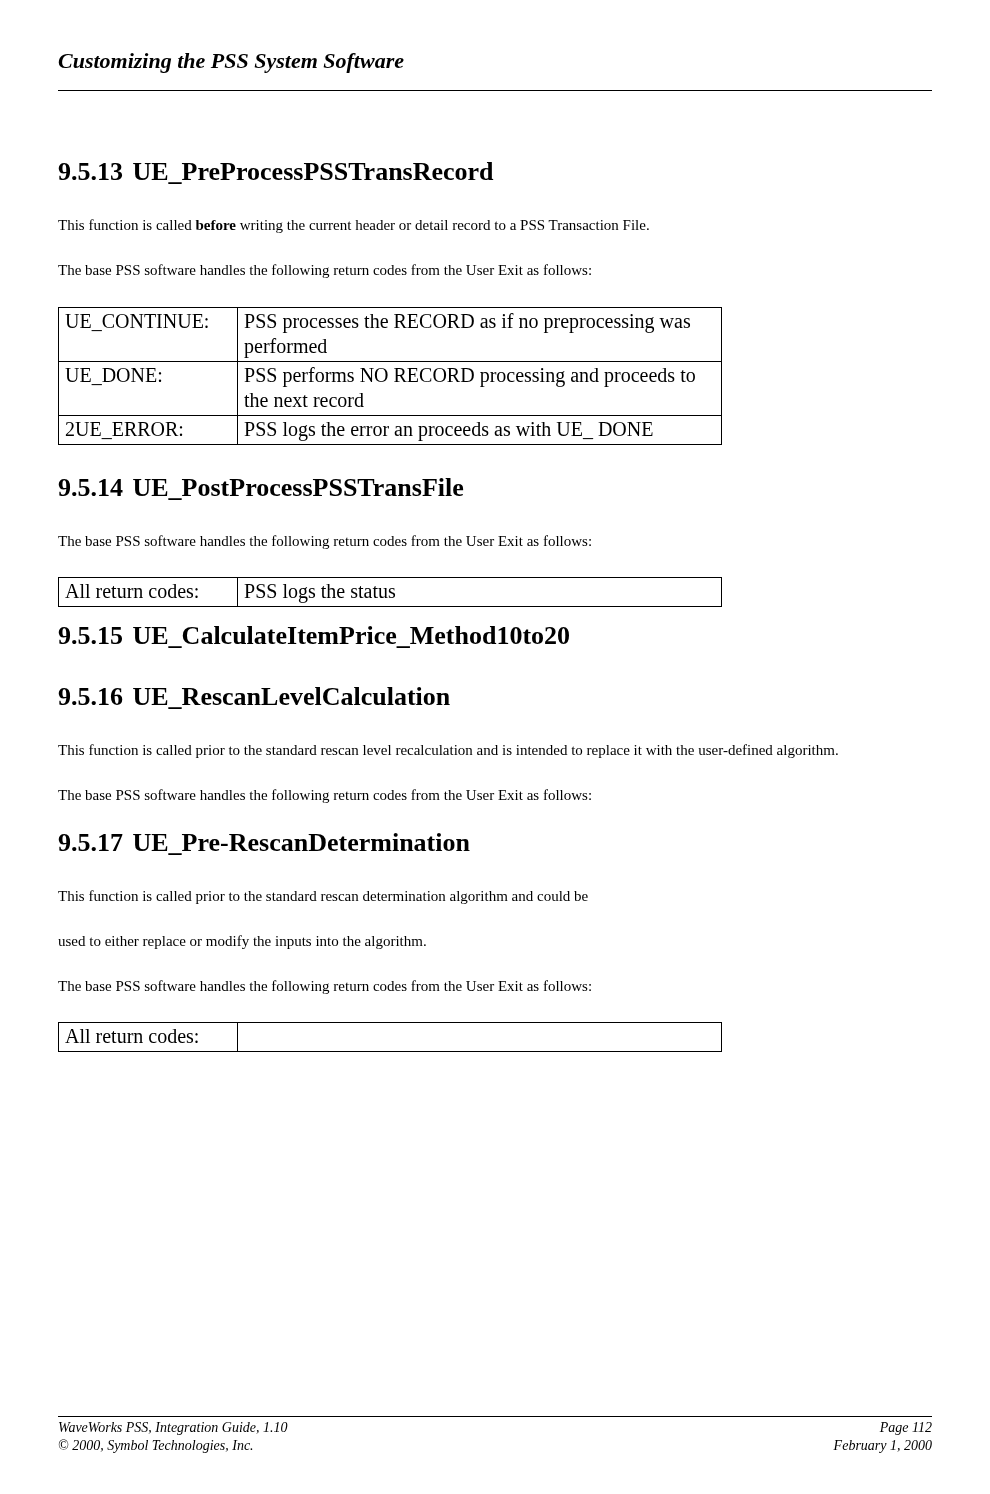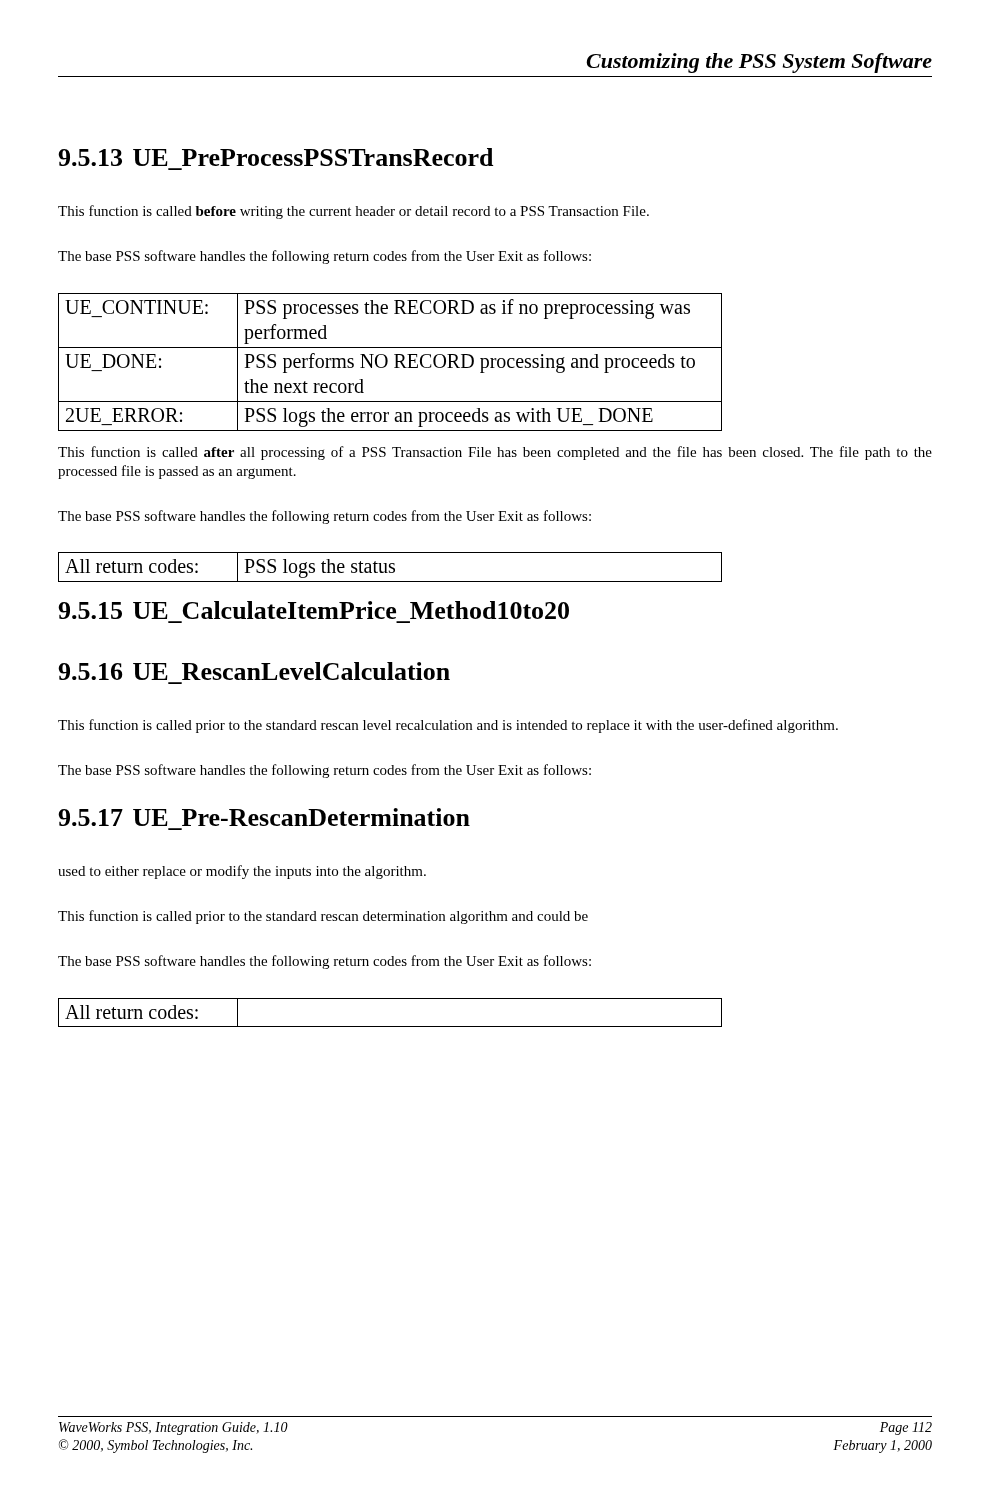--- a/index.html
+++ b/index.html
@@ -14,25 +14,25 @@
       height: 1494px;
       position: relative;
     }
     .page {
       padding: 48px 58px 40px 58px;
       height: 100%;
       display: flex;
       flex-direction: column;
     }
     .header-title {
-      text-align: right;
+      text-align: left;
       font-style: italic;
       font-weight: bold;
       font-size: 22px;
-      margin-bottom: 2px;
+      margin-bottom: 16px;
     }
     .header-rule {
       border: none;
       border-top: 1.5px solid #000;
       margin: 0 0 38px 0;
     }
     .content {
       flex: 1;
       font-size: 22px;
       line-height: 1.28;
@@ -109,23 +109,24 @@
         <td class="code-col">UE_DONE:</td>
         <td>PSS performs NO RECORD processing and proceeds to the next record</td>
       </tr>
       <tr>
         <td class="code-col">2UE_ERROR:</td>
         <td>PSS logs the error an proceeds as with UE_ DONE</td>
       </tr>
     </tbody>
       </table>
 
-    <p class="body-para">
-      <span>This function is called </span><span class="bold">after</span><span> all processing of a PSS Transaction File has been completed and the file has been closed.  The file path to the processed file is passed as an argument.</span>
-    </p>
+    <div class="section-heading">
+      <span class="section-number">9.5.14</span>
+      <span>UE_PostProcessPSSTransFile</span>
+    </div>
     <p class="body-para">The base PSS software handles the following return codes from the User Exit as follows:</p>
     <table class="codes">
       <tbody>
           <tr>
         <td class="code-col">All return codes:</td>
         <td>PSS logs the status</td>
       </tr>
     </tbody>
       </table>
 
@@ -138,22 +139,22 @@
       <span class="section-number">9.5.16</span>
       <span>UE_RescanLevelCalculation</span>
     </div>
     <p class="body-para">This function is called prior to the standard rescan level recalculation and is intended to replace it with the user-defined algorithm.</p>
     <p class="body-para" style="margin-bottom:20px;">The base PSS software handles the following return codes from the User Exit as follows:</p>
 
     <div class="section-heading" style="margin-top:12px;">
       <span class="section-number">9.5.17</span>
       <span>UE_Pre-RescanDetermination</span>
     </div>
+    <p class="body-para">This function is called prior to the standard rescan determination algorithm and could be</p>
     <p class="body-para">used to either replace or modify the inputs into the algorithm.</p>
-    <p class="body-para">This function is called prior to the standard rescan determination algorithm and could be</p>
     <p class="body-para">The base PSS software handles the following return codes from the User Exit as follows:</p>
     <table class="codes">
       <tbody>
           <tr>
         <td class="code-col">All return codes:</td>
         <td></td>
       </tr>
     </tbody>
       </table>
 

